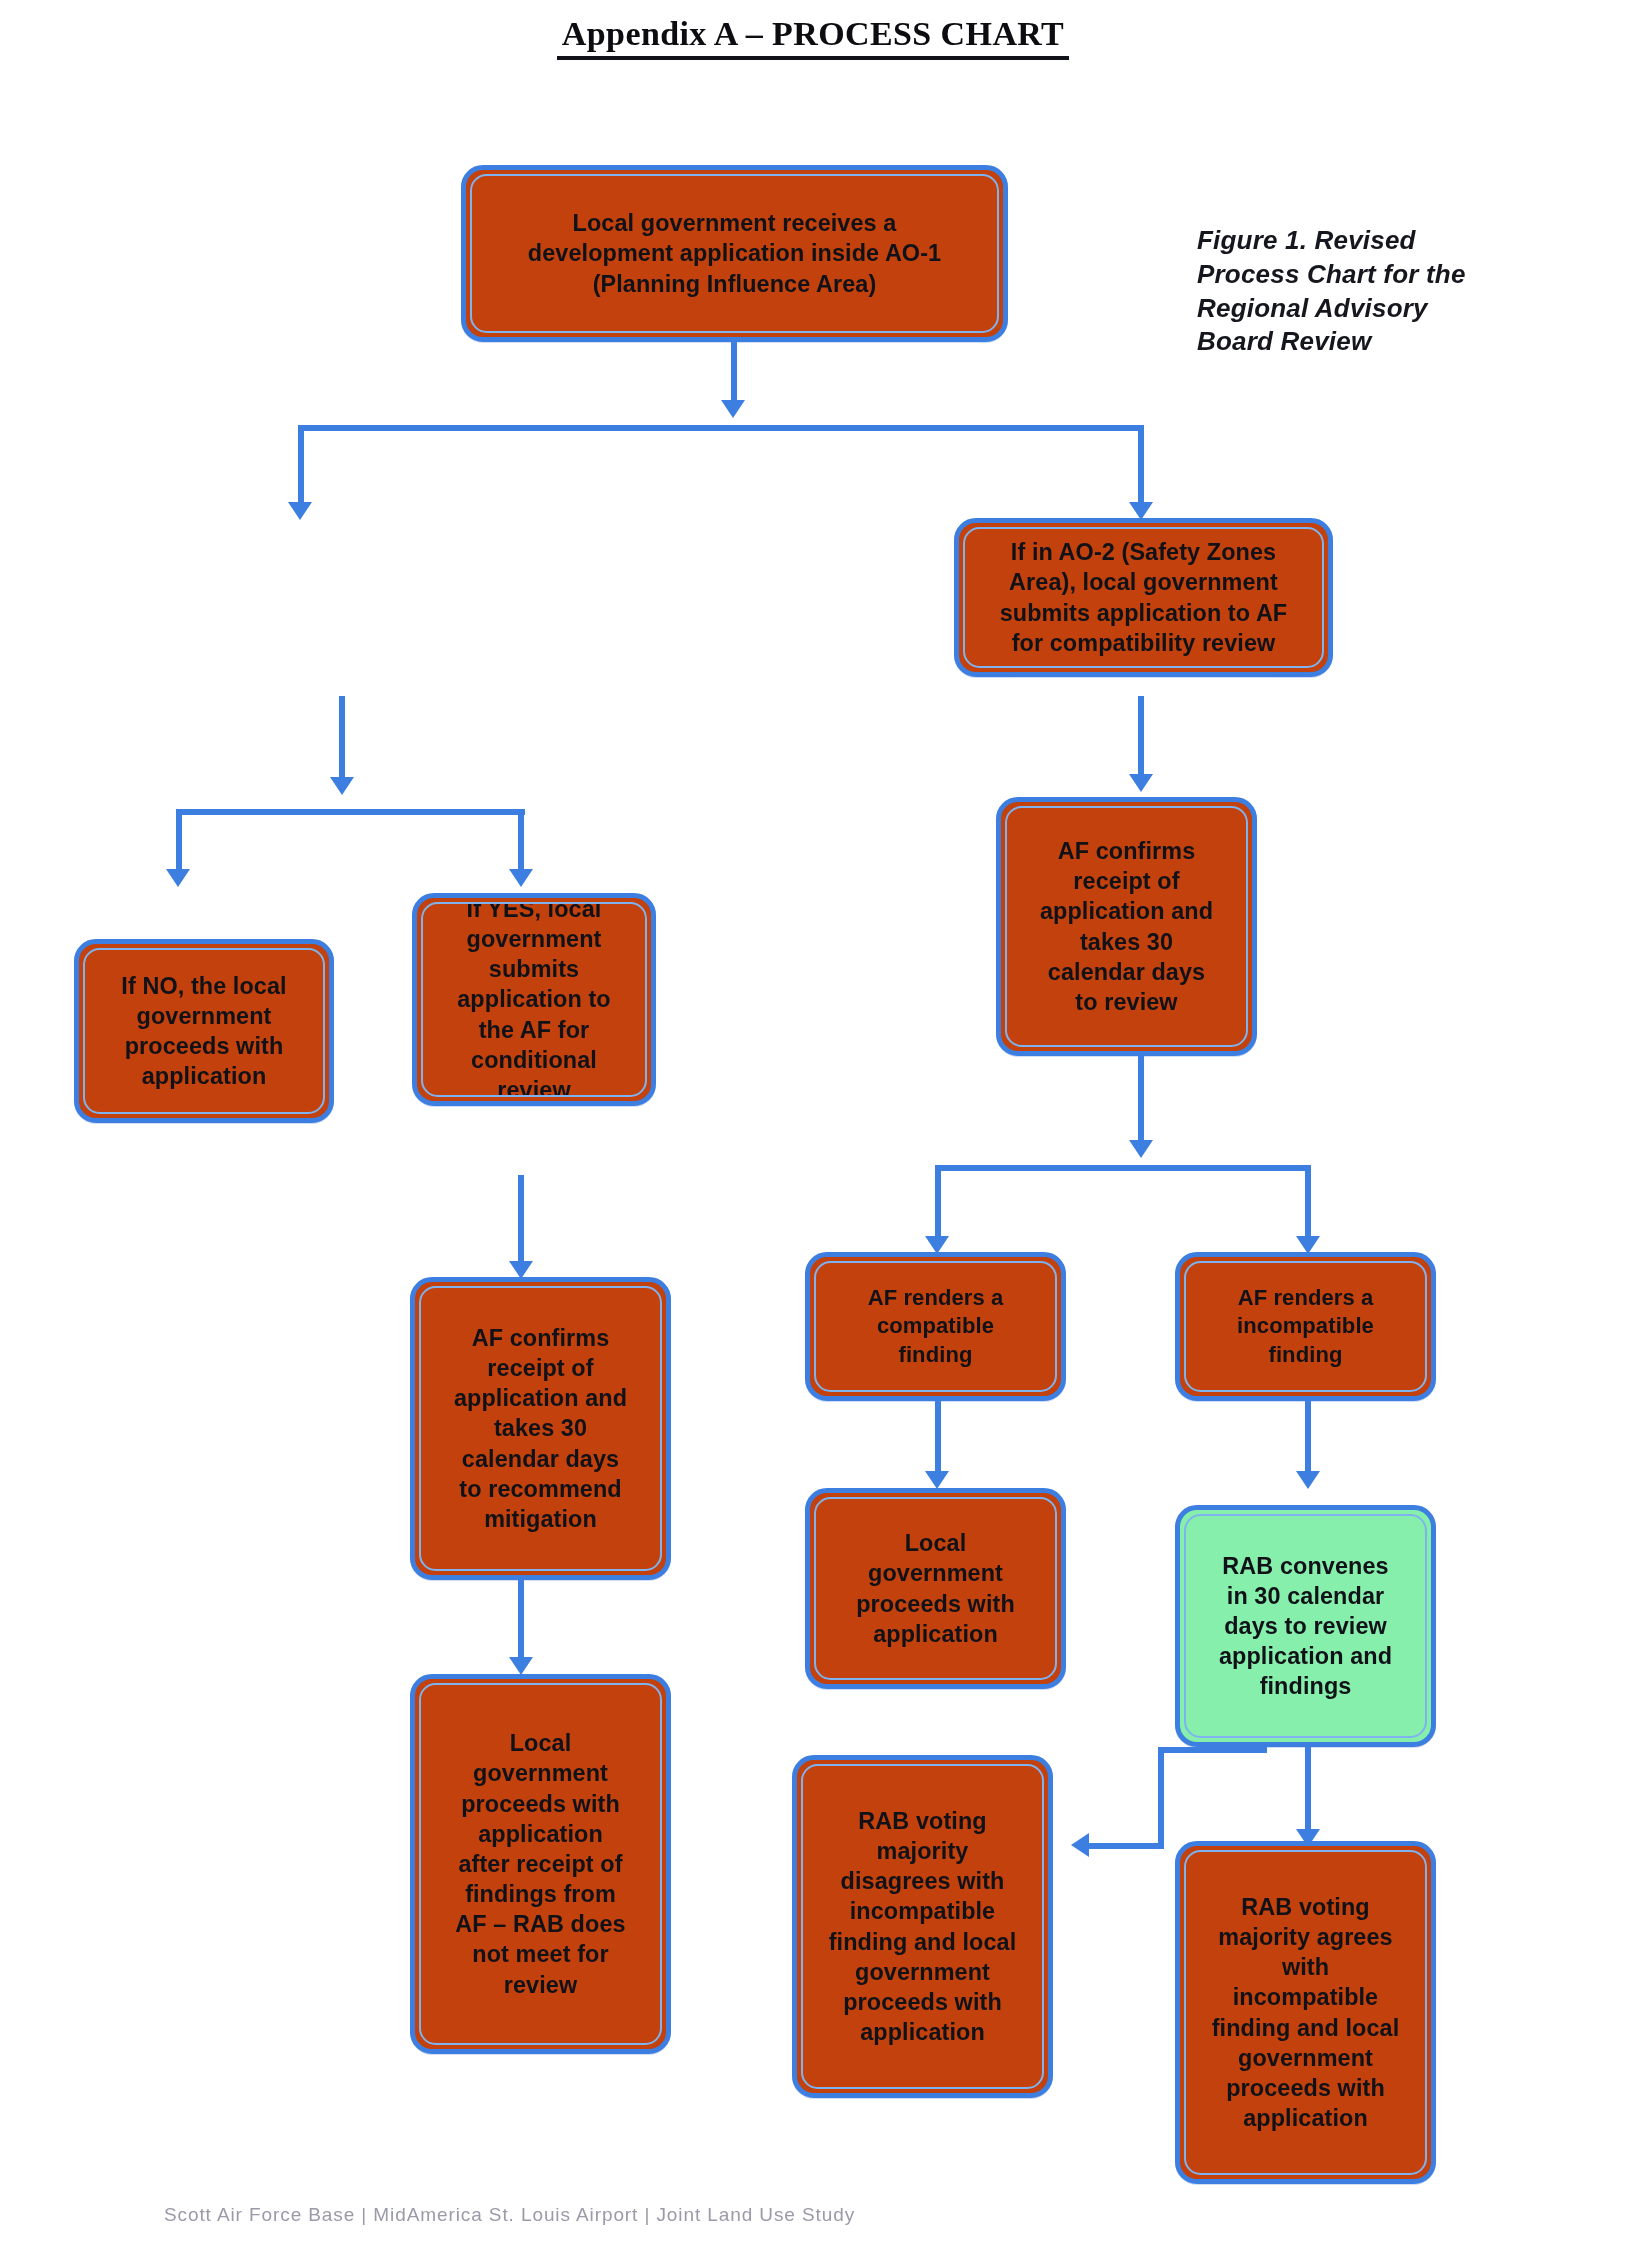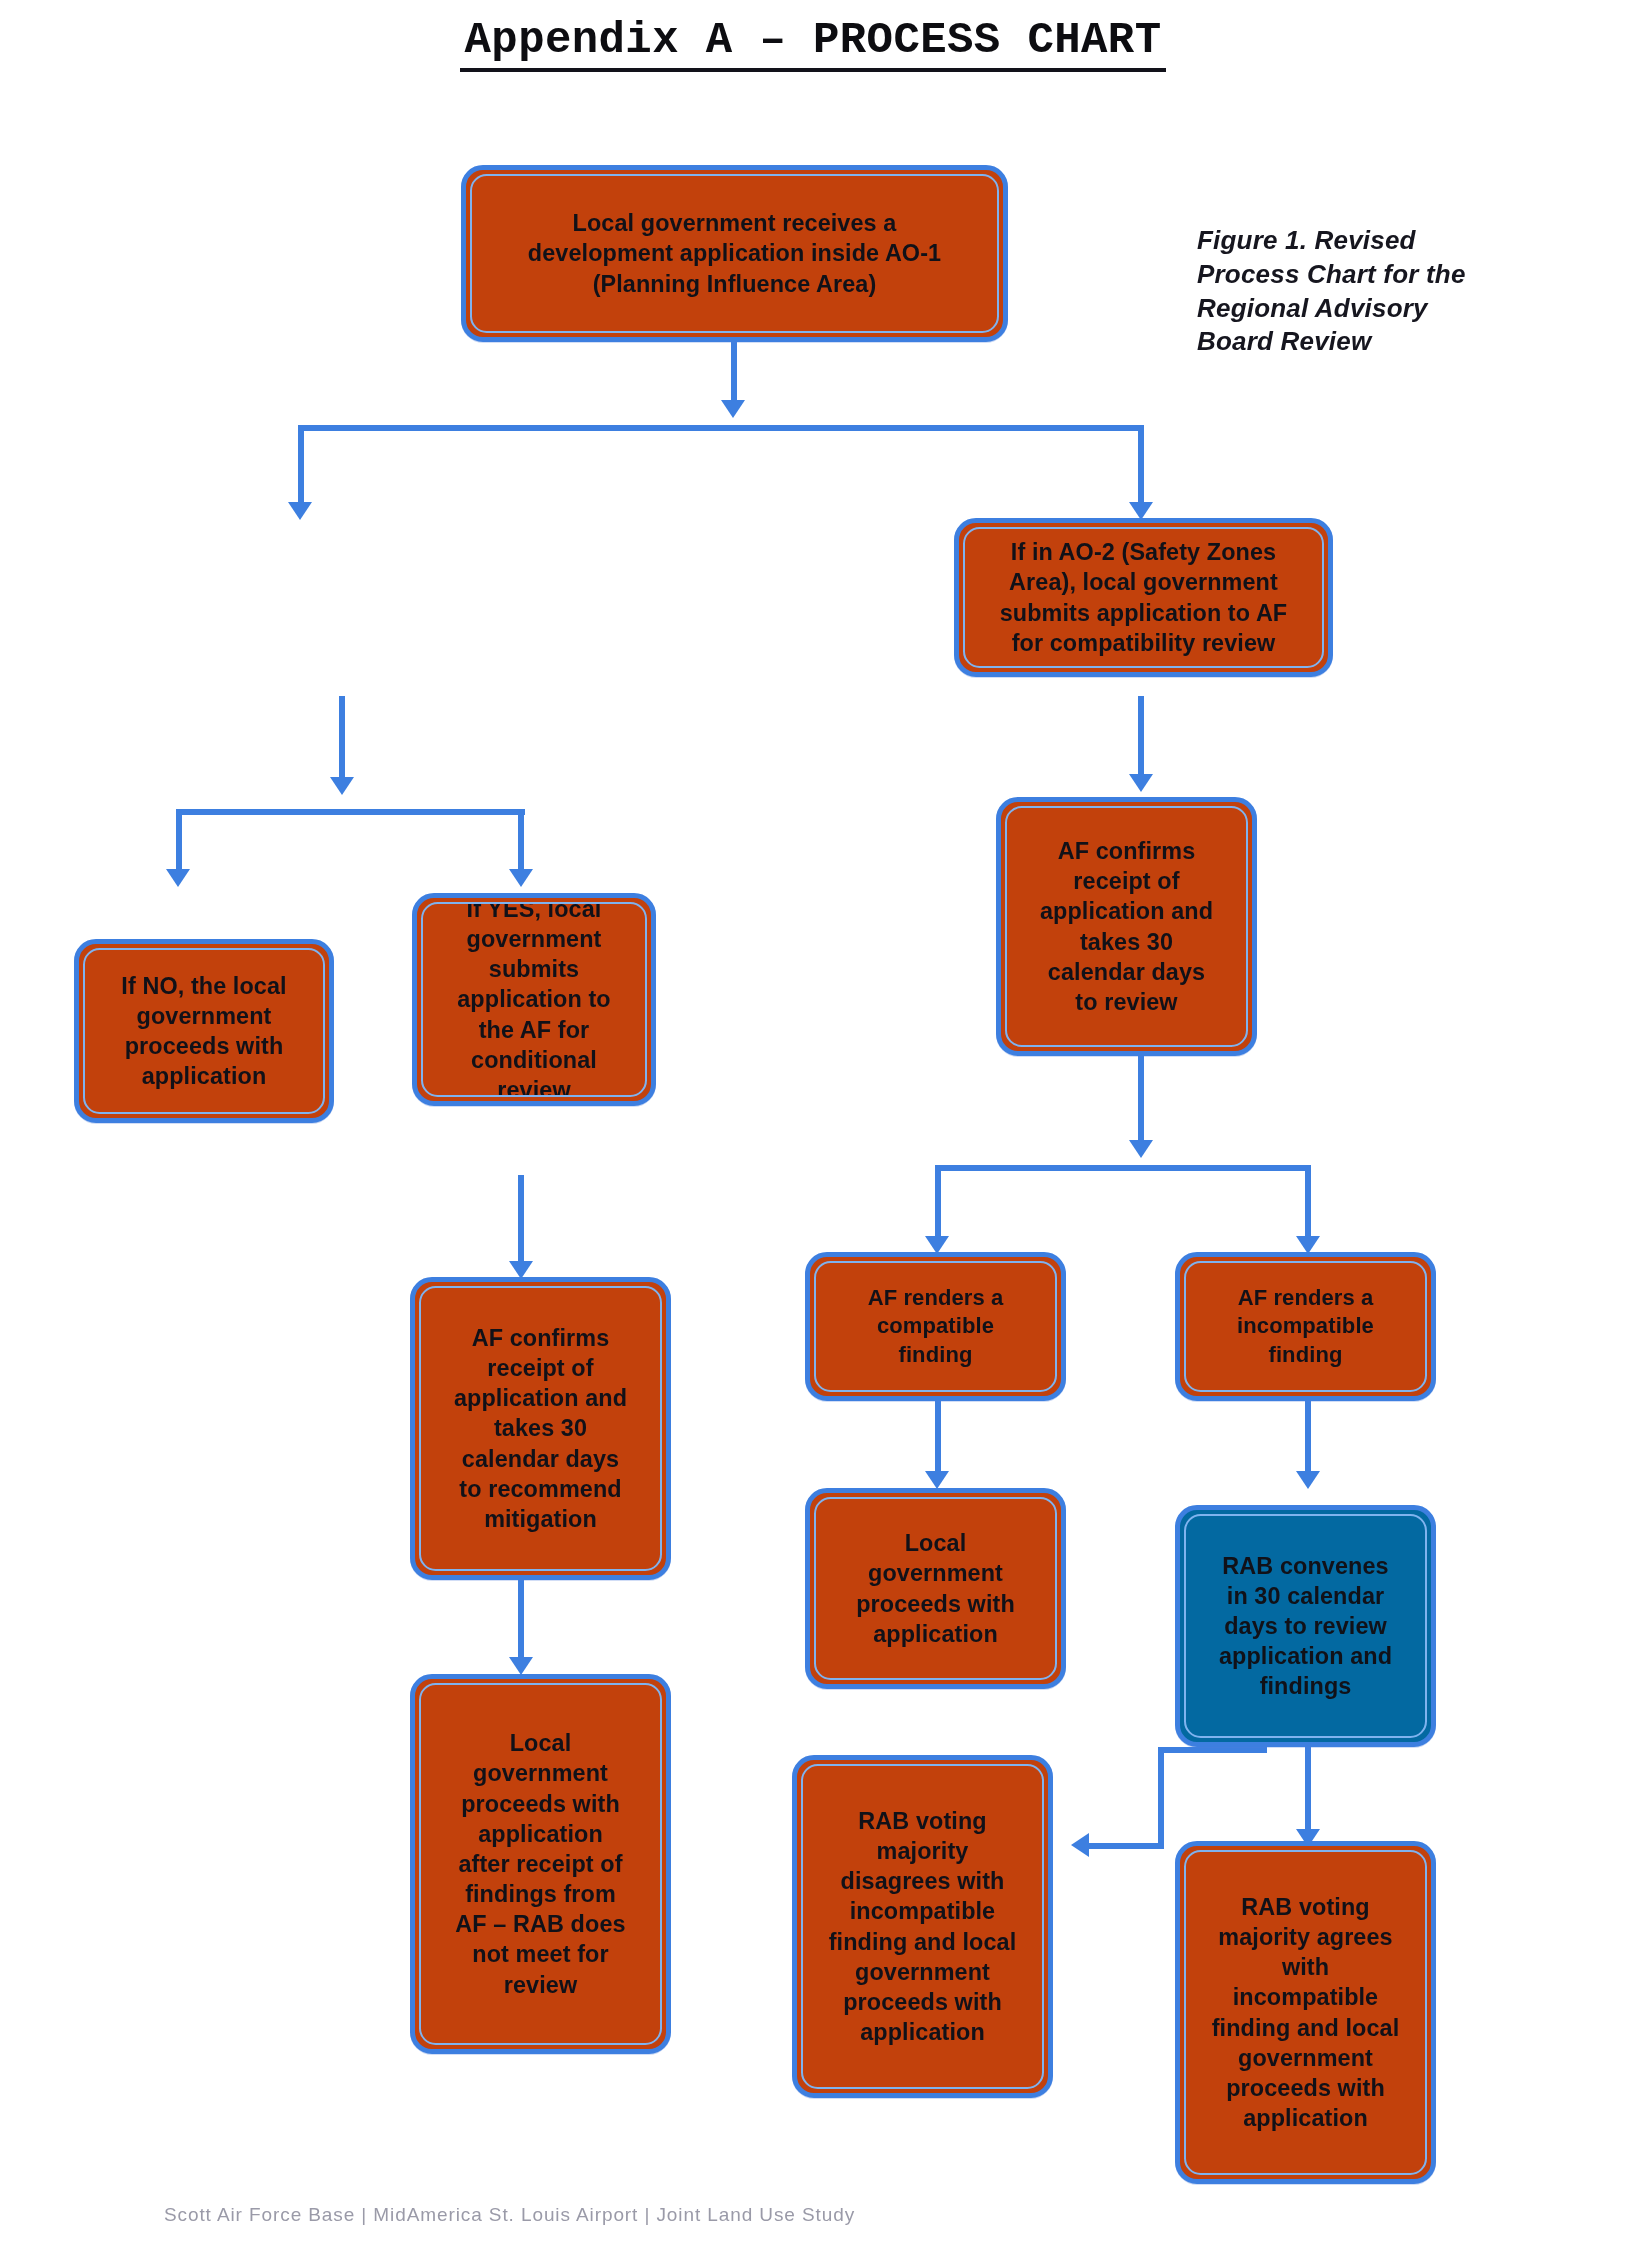--- a/index.html
+++ b/index.html
@@ -15,23 +15,23 @@
     background:#ffffff;
     overflow:hidden;
   }
 
   
   #title{
     position:absolute;
     left:0; top:15px;
     width:100%;
     text-align:center;
-    font-family:Liberation Mono, monospace;
+    font-family:Liberation Serif, serif;
     font-weight:bold;
-    font-size:44px;
+    font-size:34px;
     letter-spacing:0.4px;
     color:#0d0d11;
   }
   #title .t-inner{
     display:inline-block;
     border-bottom:4.2px solid #12121a;
     padding:0 5px 3.3px 5px;
   }
 
   
@@ -72,21 +72,21 @@
     width:100%;
     height:100%;
     border:2.5px solid #7fb3ef;
     border-radius:16.7px;
     background:inherit;
     display:flex;
     align-items:center;
     justify-content:center;
     overflow:hidden;
   }
-  .node.tinted{ background:#0369a1; }
+  .node.tinted{ background:#86efac; }
   .node .label{
     display:block;
     width:100%;
     text-align:center;
     font-size:23.4px;
     line-height:1.29;
     font-weight:bold;
     color:#111118;
     letter-spacing:0.1px;
     padding:0 6.7px;

